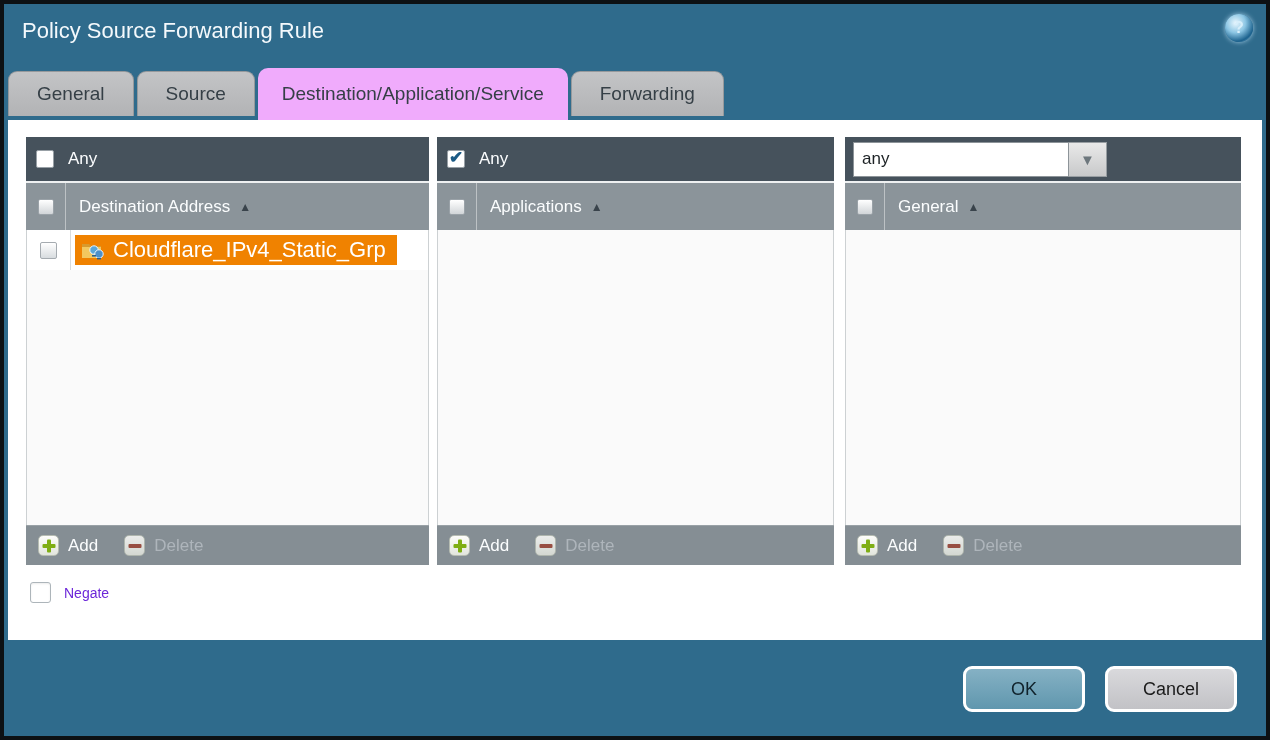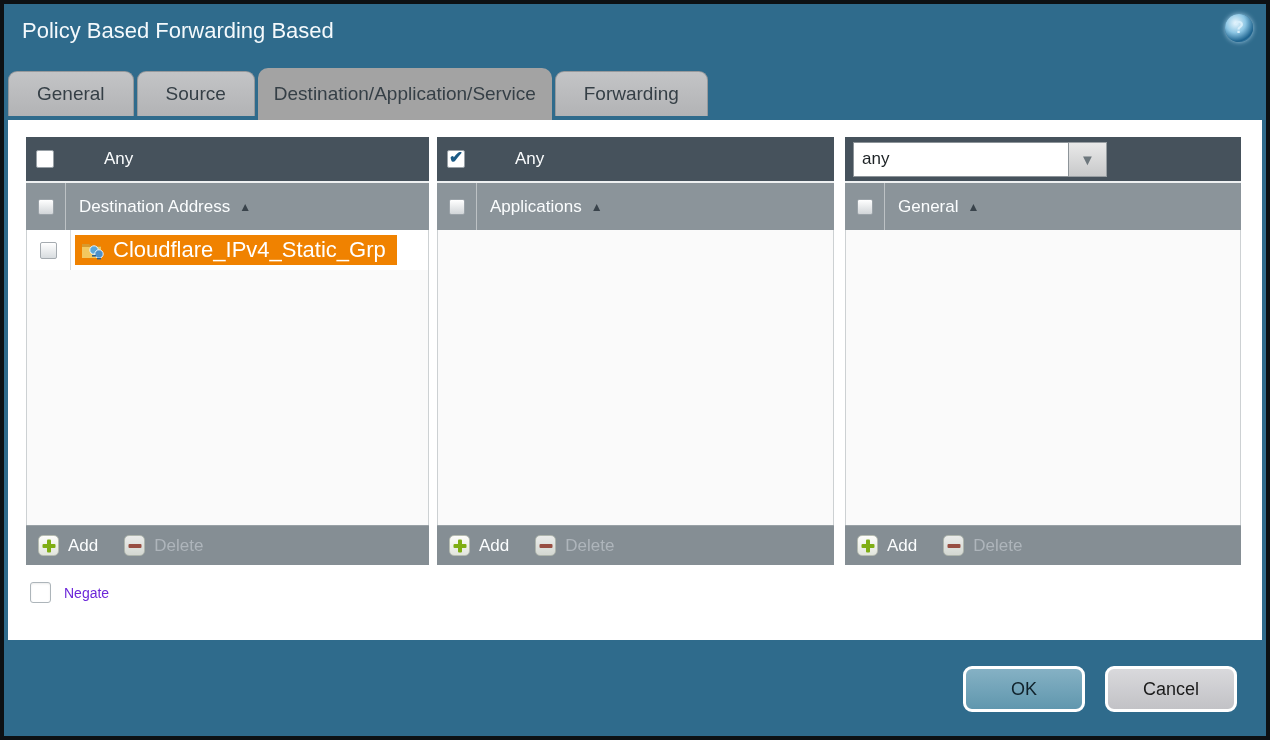--- a/index.html
+++ b/index.html
@@ -16,33 +16,33 @@
           display:flex; align-items:center; justify-content:center; cursor:pointer;
           box-shadow:0 0 5px rgba(190,228,250,.8); }
   .help span { color:#d8effb; font-size:16px; font-weight:bold; line-height:1; }
 
   
   .tabs { position:absolute; left:8px; top:66px; height:54px; display:flex; align-items:flex-end; gap:3px; z-index:5; }
   .tab { height:45px; margin-bottom:4px; padding:0 28px; display:flex; align-items:center;
          background:linear-gradient(180deg,#c3c4c6,#b2b3b5); border:1px solid #96999c; border-bottom:none;
          border-radius:9px 9px 0 0; cursor:pointer; }
   .tab span { font-size:19px; color:#353f46; white-space:nowrap; }
-  .tab.active { height:52px; margin-bottom:0; background:#a3a3a3; border:none; padding:0 16px; border-radius:10px 10px 0 0;text-align:center; }
+  .tab.active { height:52px; margin-bottom:0; background:#f0abfc; border:none; padding:0 24px; border-radius:10px 10px 0 0;text-align:center; }
 
   
   .panel { position:absolute; left:8px; top:120px; width:1254px; height:520px; background:#ffffff; }
 
   
   .col { position:absolute; top:17px; height:428px; display:flex; flex-direction:column; }
   .col1 { left:18px;  width:403px; }
   .col2 { left:429px; width:397px; }
   .col3 { left:837px; width:396px; }
 
   .col-top { height:46px; flex:0 0 46px; background:#46525c; display:flex; align-items:center;
-             border-bottom:2px solid #eef0f1;gap:36px; }
+             border-bottom:2px solid #eef0f1; }
   .top-label { margin-left:14px; font-size:17px; color:#fafcfd; }
 
   .col-header { height:47px; flex:0 0 47px; background:#8b949a; display:flex; align-items:center; }
   .cb-cell { width:40px; height:100%; display:flex; align-items:center; justify-content:center;
              border-right:1px solid rgba(250,250,250,.45); }
   .hdr-label { margin-left:13px; font-size:17px; color:#fbfdfe; }
   .sort { margin-left:9px; font-size:12px; color:#39434b; cursor:pointer; }
 
   .col-body { flex:1 1 auto; background:#fafafa; border-left:1px solid #cdd1d3; border-right:1px solid #cdd1d3; overflow:hidden; }
 
@@ -99,21 +99,21 @@
          font-family:"Liberation Sans", sans-serif; font-size:18px; color:#10222b; cursor:pointer; }
   .btn.ok { left:963px; width:122px; background:linear-gradient(180deg,#85b1c4 0%, #6097ae 100%); }
   .btn.cancel { left:1105px; width:132px; background:linear-gradient(180deg,#d9d9dc 0%, #c2c2c6 100%); color:#1b1b1b; }
 </style>
 </head>
 <body>
 
 <div class="window">
 
   <div class="titlebar">
-    <span class="title">Policy Based Forwarding Based</span>
+    <span class="title">Policy Source Forwarding Rule</span>
     <div class="help">
       <span>?</span>
     </div>
   </div>
 
   <div class="tabs">
     <div class="tab">
       <span>General</span>
     </div>
     <div class="tab">

